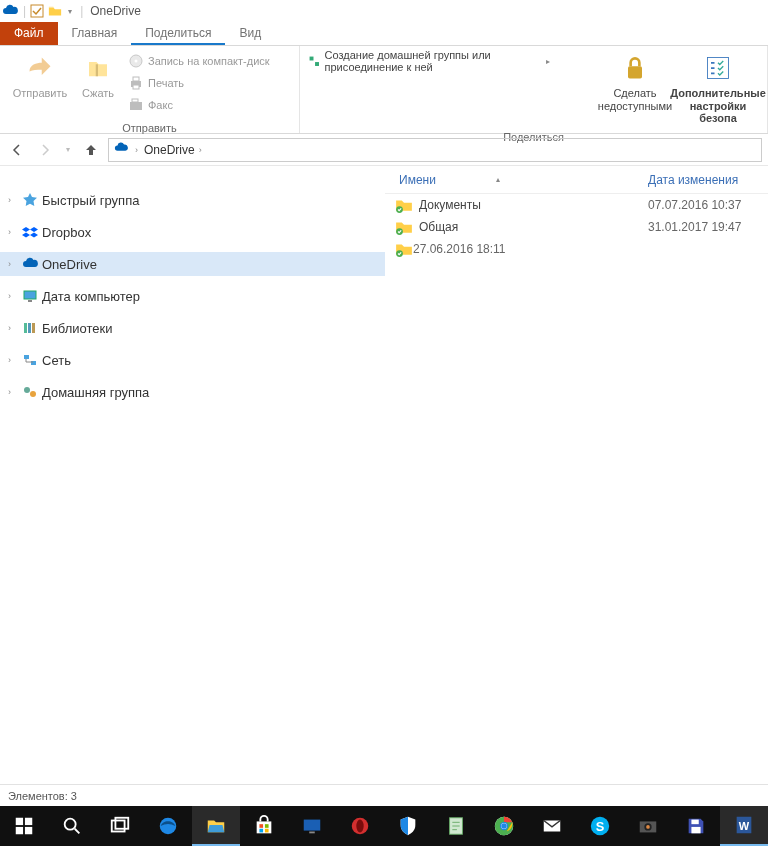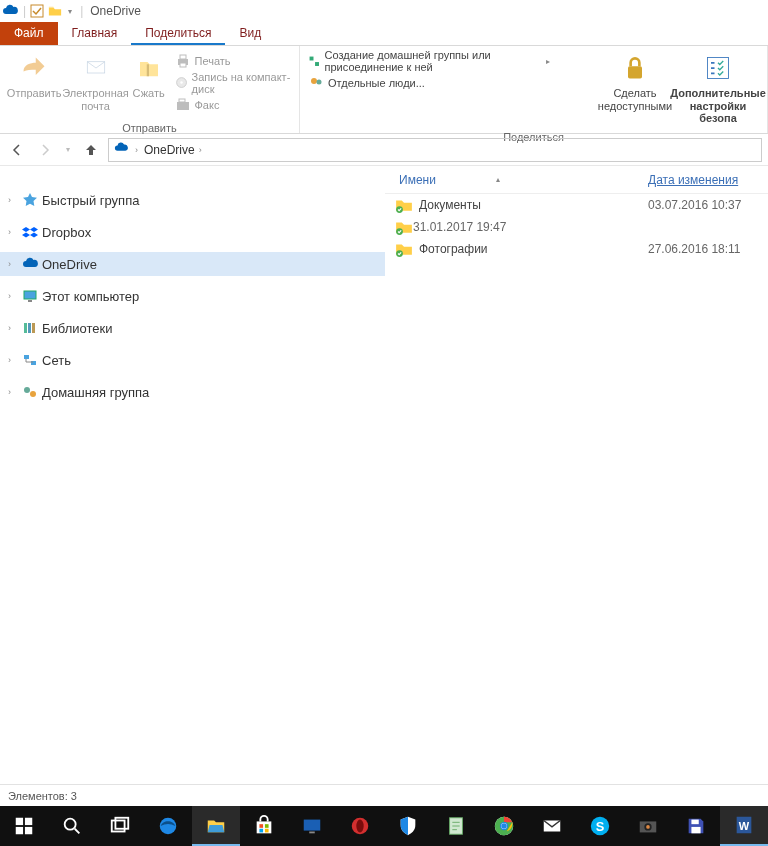--- a/index.html
+++ b/index.html
@@ -7,21 +7,21 @@
   
   
   .titlebar { height: 22px; background: #fff; display: flex; align-items: center; padding: 0 2px; border-bottom: 0; }
   .titlebar .tb-icon { width: 16px; height: 16px; margin-right: 2px; display:flex;align-items:center;justify-content:center; }
   .titlebar .divider { color:#ccc; margin:0 3px; }
   .titlebar .foldericon svg { width:14px; height:14px; }
   .titlebar .title { margin-left: 4px; color:#555; }
   
   
   .tabbar { height: 24px; background:#fff; display:flex; align-items:stretch; border-bottom:1px solid #d9d9d9; }
-  .tabbar .tab { padding: 4px 14px 3px; font-size: 12px; color:#7f1d1d; cursor:default; }
+  .tabbar .tab { padding: 4px 14px 3px; font-size: 12px; color:#737373; cursor:default; }
   .tabbar .tab.file { background:#c2410c; color:#fff; }
   .tabbar .tab.active { border-bottom:2px solid #1979ca; }
   .tabbar .tab.plain { }
   
   
   .ribbon { height: 88px; background:#fff; border-bottom:1px solid #d9d9d9; display:flex; }
   .ribbon-group { border-right:1px solid #e5e5e5; display:flex; flex-direction:column; }
   .ribbon-group .group-body { flex:1; display:flex; align-items:flex-start; padding:4px 6px; }
   .ribbon-group .group-label { text-align:center; font-size:11px; color:#666; padding:2px 0 3px; }
   .big-btn { display:flex; flex-direction:column; align-items:center; justify-content:flex-start; width:68px; padding-top:2px; color:#444; font-size:11px; text-align:center; line-height:1.15; }
@@ -44,21 +44,21 @@
   .navpane { width:385px; border-right:0; padding-top:22px; }
   .tree-item { display:flex; align-items:center; height:24px; padding-left:8px; gap:4px; font-size:13px; color:#333; margin-bottom:8px;}
   .tree-item .exp { width:10px; color:#888; font-size:9px; }
   .tree-item .ticon { width:16px; height:16px; display:flex;align-items:center;justify-content:center; }
   .tree-item.selected { background:#d9e8f8; }
 
   .listpane { flex:1; }
   .listhdr { height:28px; border-bottom:1px solid #eee; display:flex; align-items:center; font-size:12px; color:#3b6fb6; }
   .listhdr .col-name { flex:1; padding-left:14px; display:flex; align-items:center; }
   .listhdr .sort-arrow { color:#888; font-size:8px; margin-left:60px;}
-  .listhdr .col-date { width:120px;text-decoration:underline; }
+  .listhdr .col-date { width:120px; }
   .listrow { height:22px; display:flex; align-items:center; font-size:12px; color:#444; }
   .listrow .ricon { width:18px; margin-left:10px; display:flex;align-items:center;justify-content:center; }
   .listrow .rname { flex:1; padding-left:6px; }
   .listrow .rdate { width:120px; color:#666; }
 
   
   .statusbar { height: 22px; border-top:1px solid #e2e2e2; display:flex; align-items:center; padding:0 8px; font-size:11px; color:#555; }
 
   
   .taskbar { position:absolute; bottom:0; left:0; right:0; height:40px; background:#101010; display:flex; align-items:stretch; }
@@ -107,58 +107,48 @@
   <div class="ribbon-group" style="width:300px;">
     <div class="group-body">
       <div class="big-btn dim">
         <div class="ico">
           <svg viewBox="0 0 32 32" width="28" height="28">
               <path fill="#e8a33d" d="M4 20c0-8 8-10 14-10V4l10 10-10 10v-6c-6 0-10 0-14 2z"></path>
             </svg>
         </div>
         <span>Отправить</span>
       </div>
-      <div class="big-btn dim">
-        <div class="ico">
-          <svg viewBox="0 0 32 32" width="28" height="20">
-              <rect x="2" y="6" width="28" height="18" fill="#fff" stroke="#8aa7c4"></rect>
-              <path d="M2 6l14 10L30 6" stroke="#8aa7c4" fill="none"></path>
-            </svg>
-        </div>
-        <span style="white-space:pre-line;">Электронная
-почта</span>
-      </div>
       <div class="big-btn narrow dim">
         <div class="ico">
           <svg viewBox="0 0 32 32" width="24" height="28">
               <path fill="#ffcf48" d="M4 8h10l3 3h11v16H4z"></path>
               <rect x="13" y="11" width="3" height="16" fill="#b8860b"></rect>
             </svg>
         </div>
         <span>Сжать</span>
       </div>
       <div class="col-stack dim" style="margin-left:4px;">
+        <div class="small-row">
+          <span class="sico">
+              <svg viewBox="0 0 16 16">
+                <circle cx="8" cy="8" r="6" fill="#d8d8d8" stroke="#999"></circle>
+                <circle cx="8" cy="8" r="1.5" fill="#fff"></circle>
+              </svg>
+            </span>
+          <span>Запись на компакт-диск</span>
+        </div>
         <div class="small-row">
           <span class="sico">
               <svg viewBox="0 0 16 16">
                 <rect x="3" y="6" width="10" height="6" fill="#888"></rect>
                 <rect x="5" y="2" width="6" height="4" fill="#fff" stroke="#888"></rect>
                 <rect x="5" y="10" width="6" height="4" fill="#fff" stroke="#888"></rect>
               </svg>
             </span>
           <span>Печать</span>
-        </div>
-        <div class="small-row">
-          <span class="sico">
-              <svg viewBox="0 0 16 16">
-                <circle cx="8" cy="8" r="6" fill="#d8d8d8" stroke="#999"></circle>
-                <circle cx="8" cy="8" r="1.5" fill="#fff"></circle>
-              </svg>
-            </span>
-          <span>Запись на компакт-диск</span>
         </div>
         <div class="small-row">
           <span class="sico">
               <svg viewBox="0 0 16 16">
                 <rect x="2" y="5" width="12" height="8" fill="#888"></rect>
                 <rect x="4" y="2" width="6" height="3" fill="#fff" stroke="#888"></rect>
               </svg>
             </span>
           <span>Факс</span>
         </div>
@@ -172,29 +162,20 @@
       <div class="col-stack" style="flex:1;">
         <div class="small-row">
           <span class="sico">
               <svg viewBox="0 0 16 16">
                 <rect x="2" y="2" width="5" height="5" fill="#3a7"></rect>
                 <rect x="9" y="9" width="5" height="5" fill="#3a7"></rect>
               </svg>
             </span>
           <span>Создание домашней группы или присоединение к ней</span>
           <span style="color:#888;font-size:8px;">▸</span>
-        </div>
-        <div class="small-row">
-          <span class="sico">
-              <svg viewBox="0 0 16 16">
-                <circle cx="6" cy="6" r="3" fill="#e8a33d"></circle>
-                <circle cx="11" cy="7" r="2.5" fill="#6a9"></circle>
-              </svg>
-            </span>
-          <span>Отдельные люди...</span>
         </div>
       </div>
       <div class="big-btn" style="width:80px;margin-left:43px;">
         <div class="ico">
           <svg viewBox="0 0 32 32" width="28" height="28">
               <rect x="8" y="14" width="16" height="14" rx="2" fill="#d4a52e"></rect>
               <path d="M11 14v-4a5 5 0 0110 0v4" fill="none" stroke="#d4a52e" stroke-width="3"></path>
             </svg>
         </div>
         <span style="white-space:pre-line;">Сделать
@@ -280,21 +261,21 @@
       <span>OneDrive</span>
     </div>
     <div class="tree-item">
       <span class="exp">›</span>
       <span class="ticon">
           <svg viewBox="0 0 16 16">
             <rect x="2" y="3" width="12" height="8" fill="#4aa3df" stroke="#2a6"></rect>
             <rect x="6" y="12" width="4" height="2" fill="#888"></rect>
           </svg>
         </span>
-      <span>Этот компьютер</span>
+      <span>Дата компьютер</span>
     </div>
     <div class="tree-item">
       <span class="exp">›</span>
       <span class="ticon">
           <svg viewBox="0 0 16 16">
             <rect x="2" y="3" width="3" height="10" fill="#5b9"></rect>
             <rect x="6" y="3" width="3" height="10" fill="#59b"></rect>
             <rect x="10" y="3" width="3" height="10" fill="#b95"></rect>
           </svg>
         </span>
@@ -333,41 +314,41 @@
     </div>
     <div class="listrow">
       <span class="ricon">
           <svg viewBox="0 0 16 16">
             <path fill="#ffcf48" d="M1 4h5l2 2h7v7H1z"></path>
             <circle cx="4" cy="12" r="3" fill="#4caf50"></circle>
             <path d="M2.7 12l1 1 1.8-2" stroke="#fff" fill="none"></path>
           </svg>
         </span>
       <span class="rname">Документы</span>
-      <span class="rdate">03.07.2016 10:37</span>
+      <span class="rdate">07.07.2016 10:37</span>
     </div>
     <div class="listrow">
       <span class="ricon">
           <svg viewBox="0 0 16 16">
             <path fill="#ffcf48" d="M1 4h5l2 2h7v7H1z"></path>
             <circle cx="4" cy="12" r="3" fill="#4caf50"></circle>
             <path d="M2.7 12l1 1 1.8-2" stroke="#fff" fill="none"></path>
           </svg>
         </span>
+      <span class="rname">Общая</span>
       <span class="rdate">31.01.2017 19:47</span>
     </div>
     <div class="listrow">
       <span class="ricon">
           <svg viewBox="0 0 16 16">
             <path fill="#ffcf48" d="M1 4h5l2 2h7v7H1z"></path>
             <circle cx="4" cy="12" r="3" fill="#4caf50"></circle>
             <path d="M2.7 12l1 1 1.8-2" stroke="#fff" fill="none"></path>
           </svg>
         </span>
-      <span class="rname">Фотографии</span>
       <span class="rdate">27.06.2016 18:11</span>
     </div>
   </div>
 </div>
 
 <div class="statusbar">
   <span>Элементов:</span>&nbsp;
   <span>3</span>
 </div>
 

